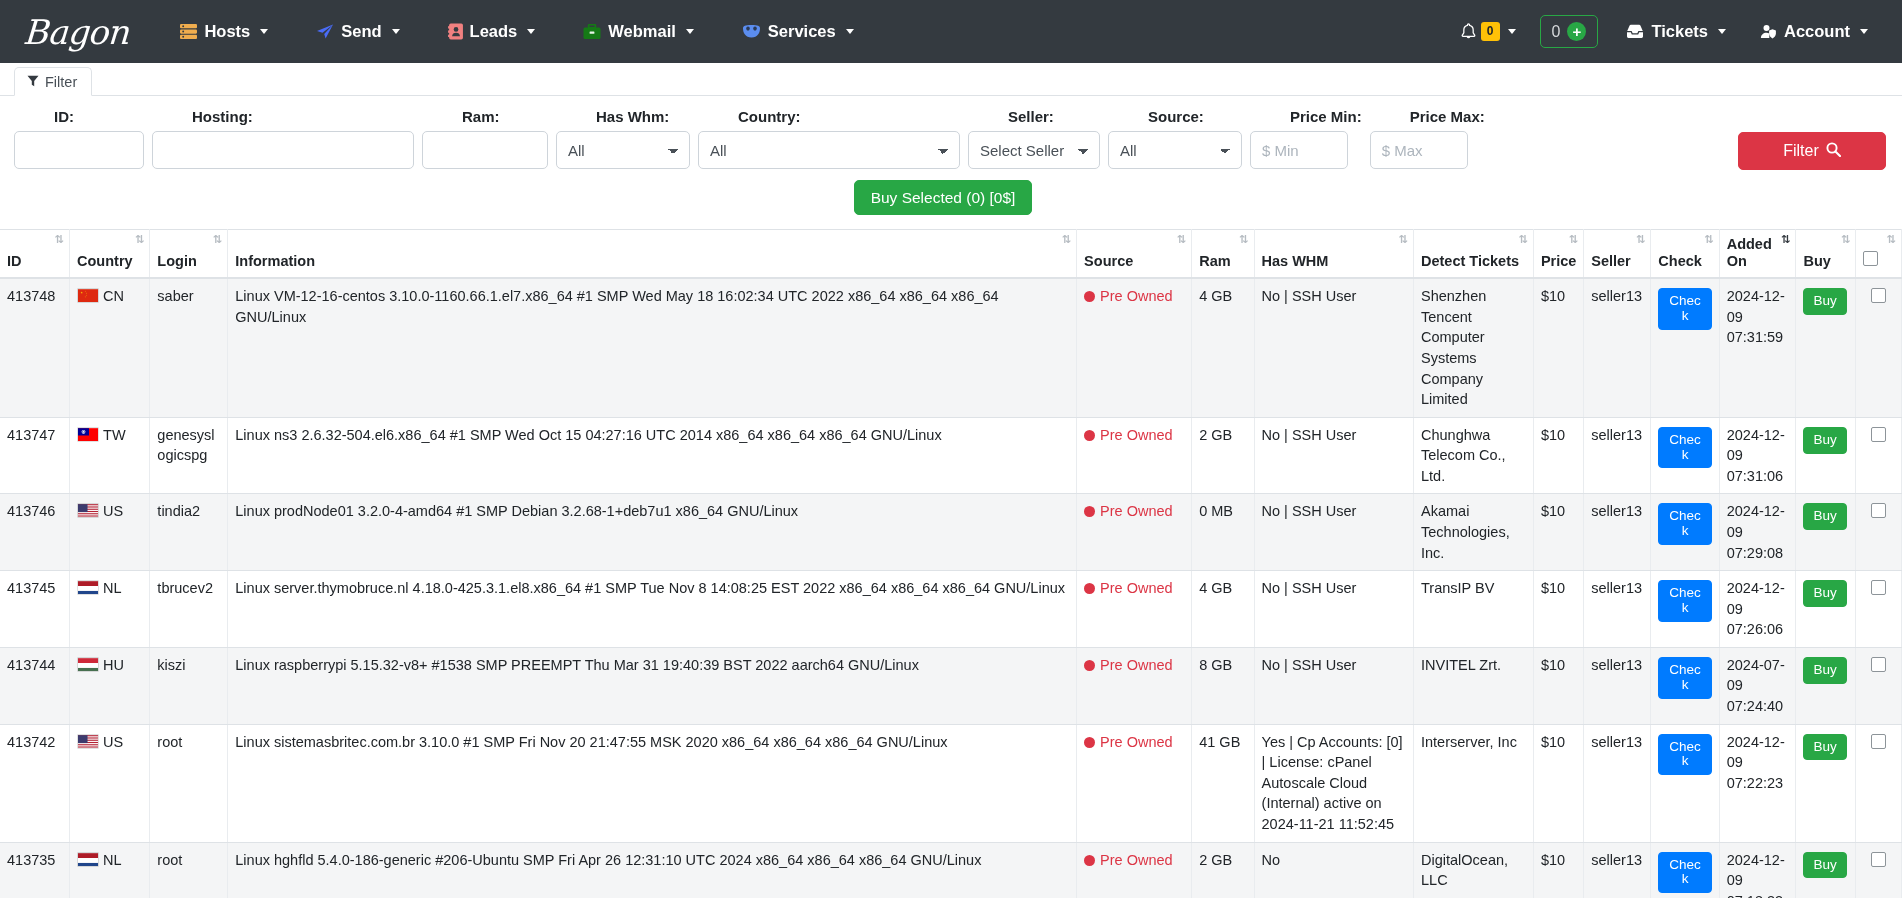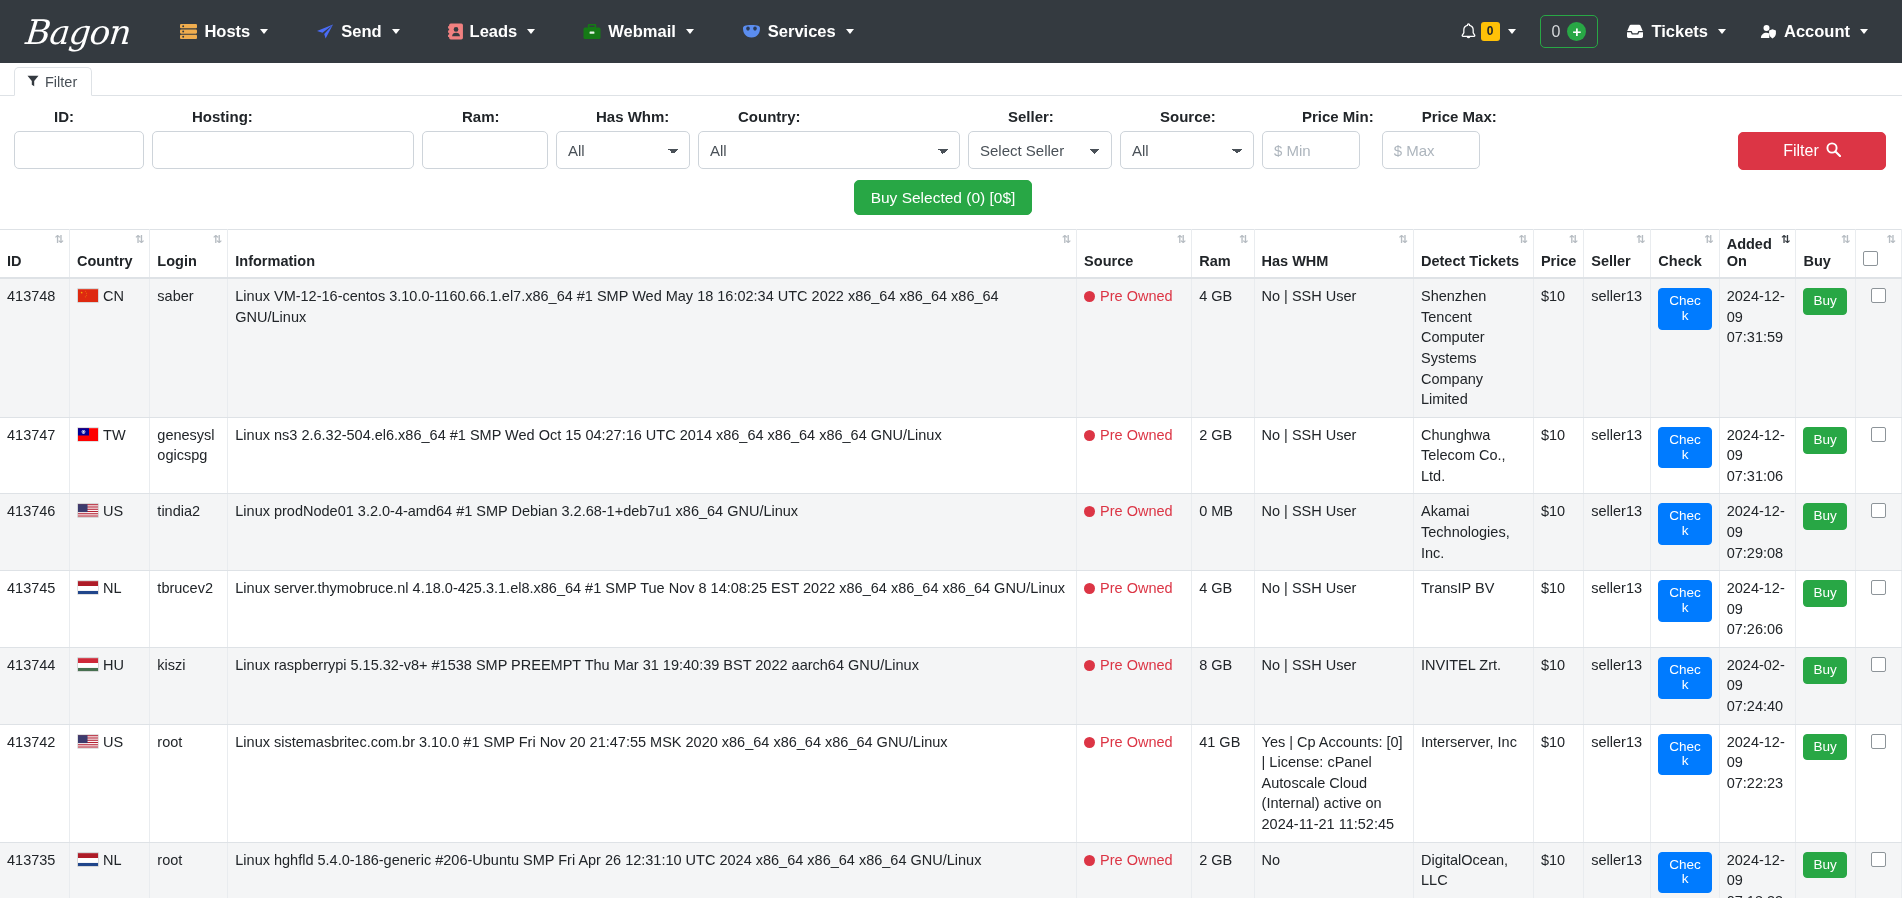--- a/index.html
+++ b/index.html
@@ -123,21 +123,21 @@
       calc(100% - 11px) 17px;
     background-size: 5px 5px, 5px 5px;
     background-repeat: no-repeat;
     padding-right: 28px;
   }
   .w-id      { width: 130px; }
   .w-hosting { width: 262px; }
   .w-ram     { width: 126px; }
   .w-whm     { width: 134px; }
   .w-country { width: 262px; }
-  .w-seller  { width: 144px; }
+  .w-seller  { width: 132px; }
   .w-source  { width: 134px; }
   .w-pmin    { width: 98px; }
   .w-pmax    { width: 98px; }
 
   .btn-filter {
     background: #dc3545; border: 1px solid #dc3545; color: #fff;
     border-radius: 5px; height: 38px; width: 148px;
     font-size: 16px; font-weight: 400; cursor: pointer;
     display: inline-flex; align-items: center; justify-content: center; gap: 7px;
     font-family: "Liberation Sans", sans-serif;
@@ -639,21 +639,21 @@
                 </svg></span>HU</span></td>
           <td>kiszi</td>
           <td>Linux raspberrypi 5.15.32-v8+ #1538 SMP PREEMPT Thu Mar 31 19:40:39 BST 2022 aarch64 GNU/Linux</td>
           <td><span class="src-cell"><span class="src-dot"></span><span class="src-txt">Pre Owned</span></span></td>
           <td>8 GB</td>
           <td>No | SSH User</td>
           <td>INVITEL Zrt.</td>
           <td>$10</td>
           <td>seller13</td>
           <td class="pad-btn"><button class="btn-check">Check</button></td>
-          <td>2024-02-09 07:24:40</td>
+          <td>2024-07-09 07:24:40</td>
           <td class="pad-btn"><button class="btn-buy">Buy</button></td>
           <td class="cell-center pad-btn"><span class="cb"></span></td>
         </tr>
         <tr>
           <td>413742</td>
           <td><span class="country-cell"><span class="flag"><svg viewBox="0 0 30 20" width="22" height="15">
                   <rect width="30" height="20" fill="#fff"></rect>
                   <g fill="#b22234">
                     <rect y="0" width="30" height="1.54"></rect>
                     <rect y="3.08" width="30" height="1.54"></rect>

